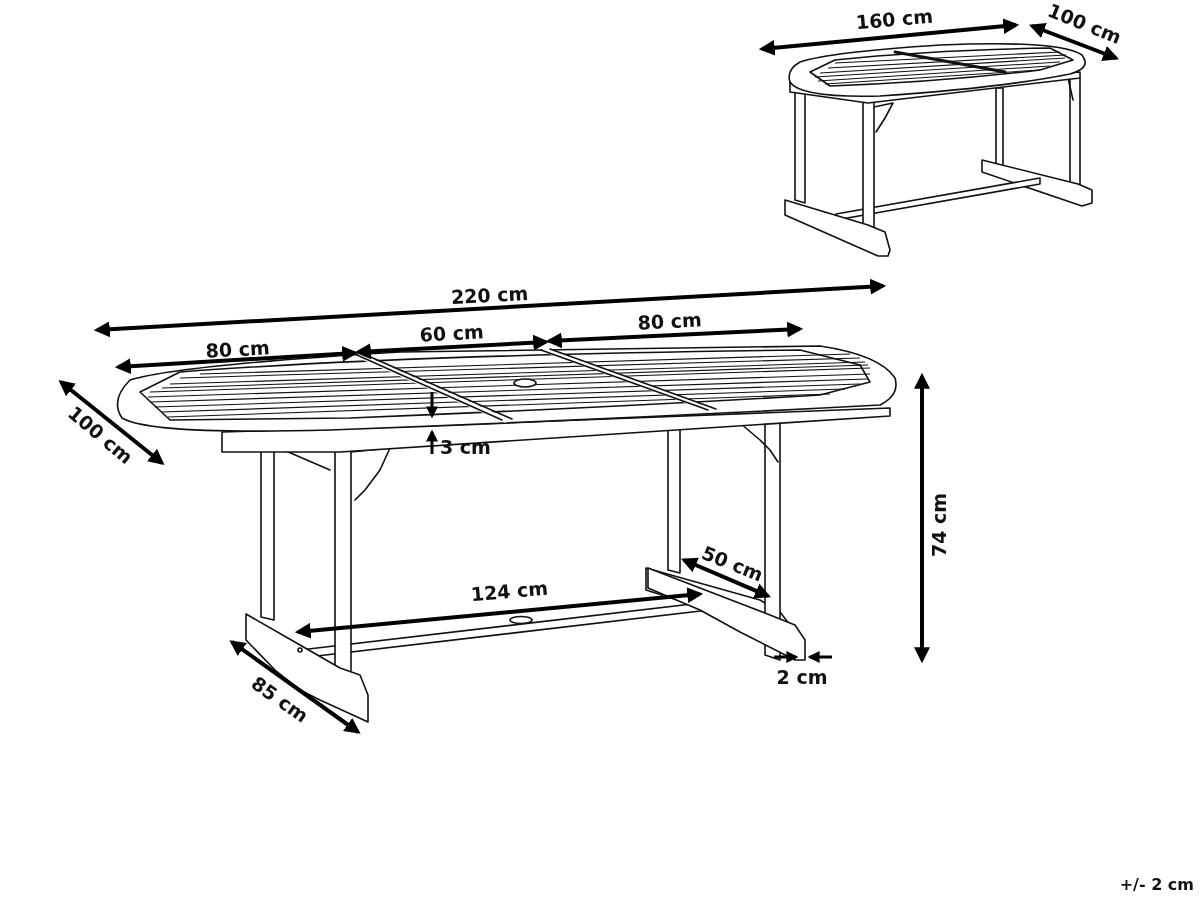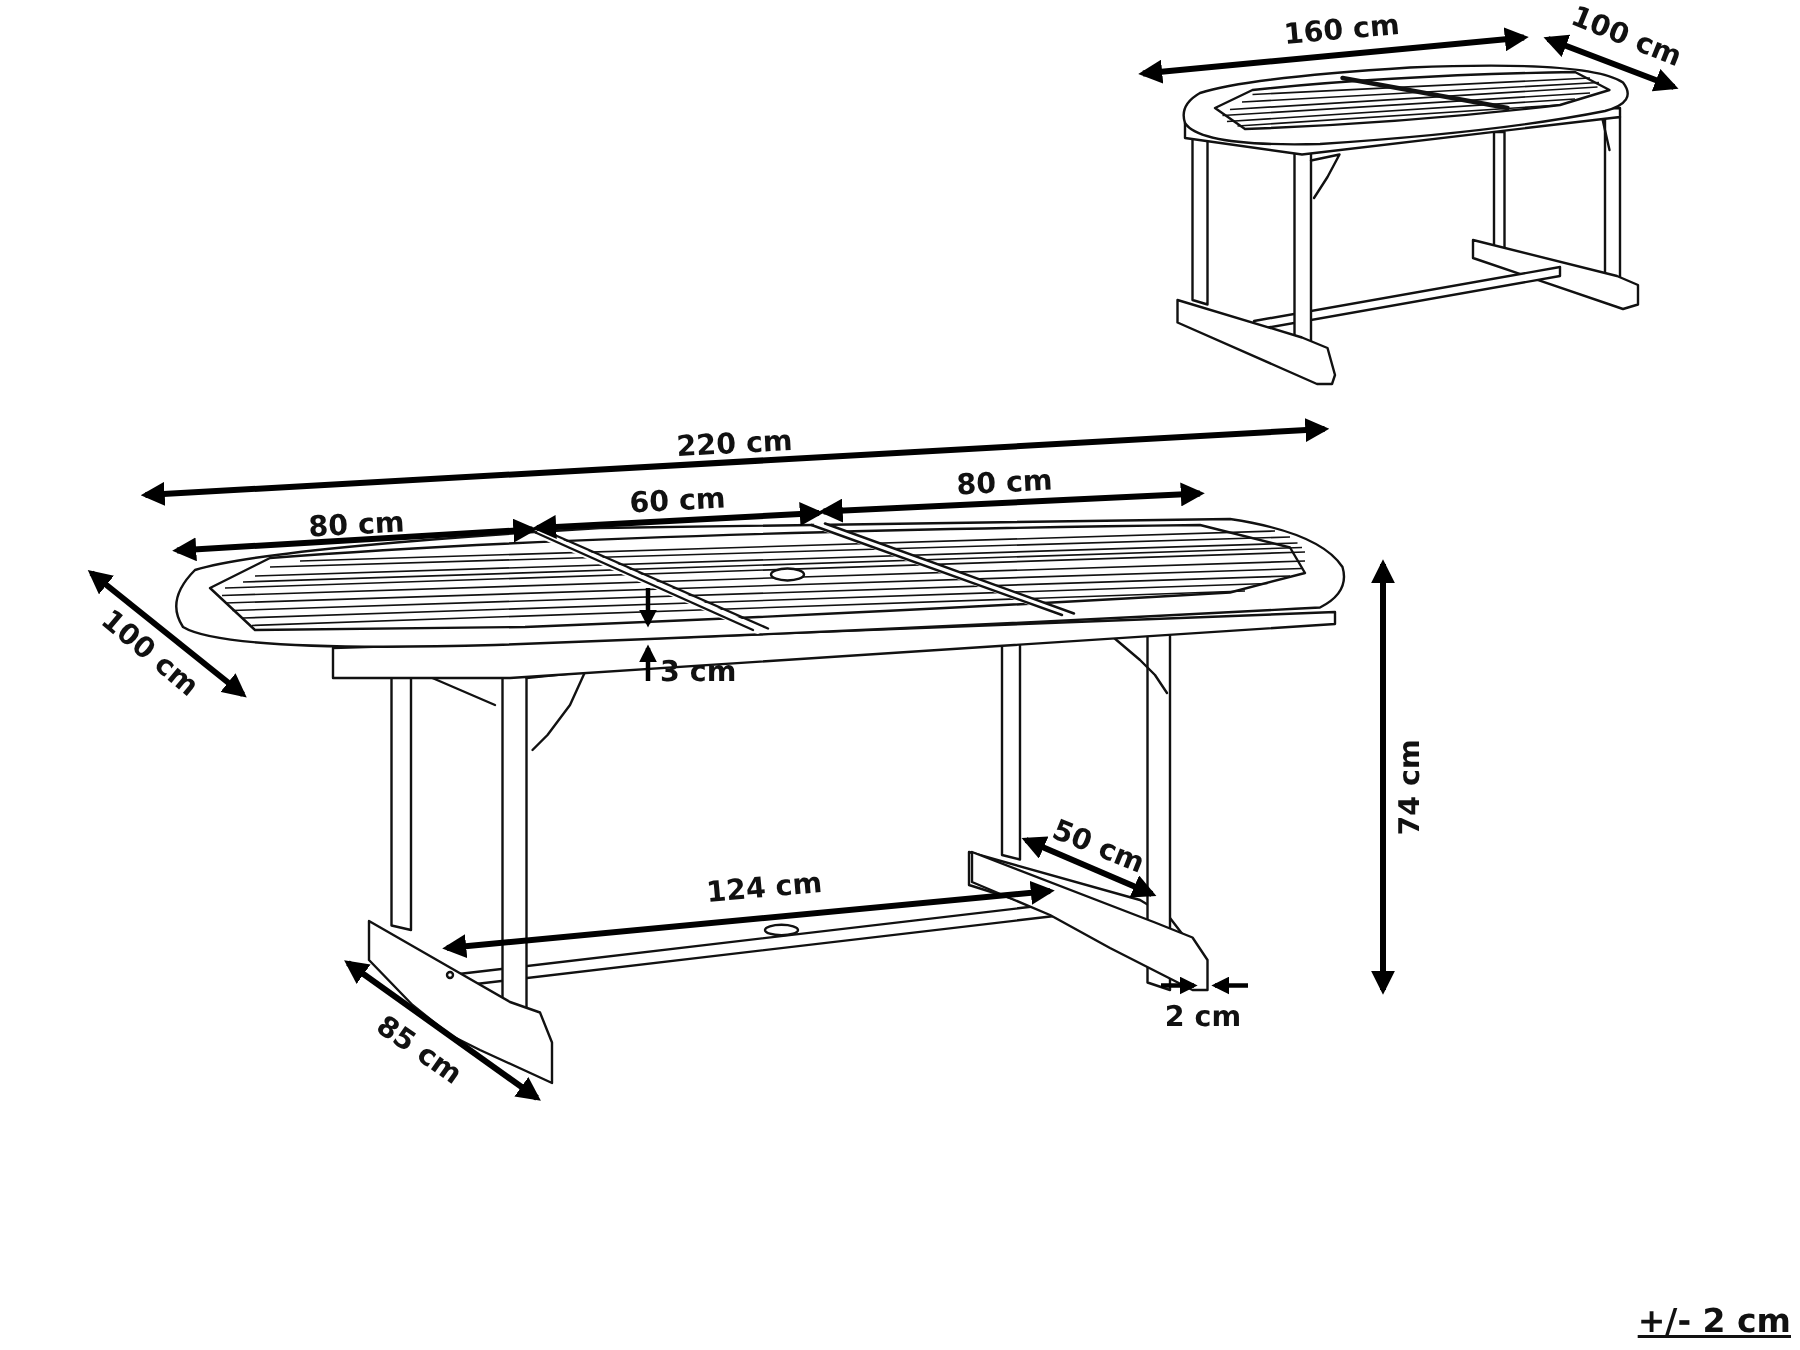--- a/index.html
+++ b/index.html
@@ -3,21 +3,21 @@
 <meta charset="utf-8">
 <style>
   html, body { margin:0; padding:0; background:#ffffff; }
   body { width:1200px; height:900px; position:relative; overflow:hidden; font-family:"DejaVu Sans", sans-serif; }
   svg { position:absolute; left:0; top:0; }
   .lbl { font-family:"DejaVu Sans", sans-serif; font-weight:bold; font-size:19px; fill:#111111; }
   .ln { fill:none; stroke:#111111; stroke-width:1.6; stroke-linejoin:round; stroke-linecap:round; }
   .lnf { fill:#ffffff; stroke:#111111; stroke-width:1.6; stroke-linejoin:round; }
   .slat { stroke:#111111; stroke-width:1.1; }
   .dim { stroke:#000000; stroke-width:4; fill:none; }
-  .tol { position:absolute; right:6px; bottom:6px; font-family:"DejaVu Sans", sans-serif; font-weight:bold; font-size:22px; color:#111111;text-decoration:underline; }
+  .tol { position:absolute; right:6px; bottom:6px; font-family:"DejaVu Sans", sans-serif; font-weight:bold; font-size:16px; color:#111111; }
 </style>
 </head>
 <body>
 
 <svg width="1200" height="900" viewBox="0 0 1200 900">
   <defs>
     <marker id="ah" viewBox="0 0 10 10" refX="8" refY="5" markerWidth="4" markerHeight="4" orient="auto-start-reverse">
       <path d="M0,0 L10,5 L0,10 z" fill="#000"></path>
     </marker>
   </defs>

